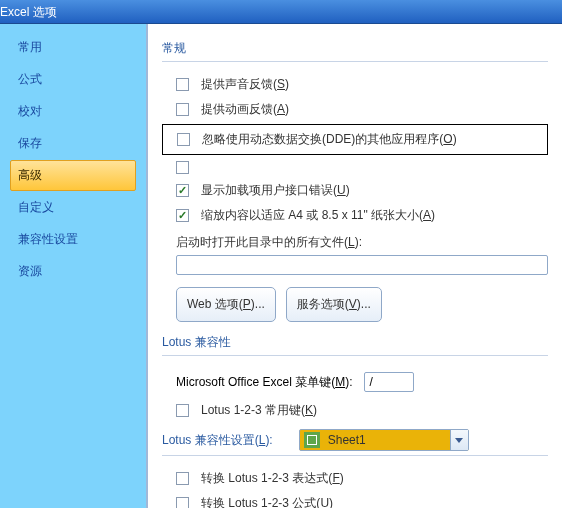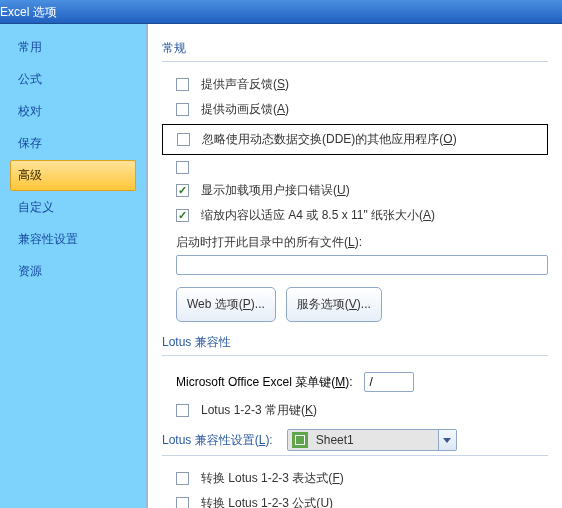--- a/index.html
+++ b/index.html
@@ -15,21 +15,21 @@
 .row label{color:#333}
 .cb{width:13px;height:13px;border:1px solid #8a9ab0;background:#fff;display:inline-flex;align-items:center;justify-content:center;cursor:pointer}
 .cb.checked::after{content:"✓";color:#2a7a2a;font-size:11px;font-weight:bold;line-height:1}
 .highlight-box{border:1px solid #000000;padding:2px 0;margin:2px 0}
 .label-text{margin:6px 0 4px 14px;color:#333}
 .text-input-wide{flex:1;height:20px;border:1px solid #8fa8c8;background:#fff;border-radius:2px}
 .btnrow{display:flex;gap:10px;padding:8px 0 6px 14px}
 .btn{padding:8px 10px;border:1px solid #8fa8c8;background:linear-gradient(#fff,#e6eef8);border-radius:5px;cursor:pointer;color:#333}
 .inline-field{display:flex;align-items:center;gap:12px;padding:6px 0 6px 14px}
 .small-input{width:50px;height:20px;border:1px solid #8fa8c8;border-radius:2px;padding:0 4px;background:#fff}
-.combo{display:inline-flex;align-items:center;border:1px solid #8fa8c8;border-radius:2px;background:#e5e5e5;height:22px;min-width:170px}
+.combo{display:inline-flex;align-items:center;border:1px solid #8fa8c8;border-radius:2px;background:#eab308;height:22px;min-width:170px}
 .combo-icon{width:16px;height:16px;margin:0 4px;background:#5fa64a;display:inline-block;position:relative}
 .combo-icon::after{content:"";position:absolute;inset:3px;border:1px solid #fff}
 .combo-text{flex:1;padding:0 4px;color:#333}
 .combo-arrow{width:18px;height:100%;border-left:1px solid #8fa8c8;display:flex;align-items:center;justify-content:center;background:linear-gradient(#f4f8fd,#dde8f5);cursor:pointer}
 .combo-arrow svg{display:block}
 .u{text-decoration:underline}
 </style>
 </head>
 <body>
 
@@ -98,21 +98,21 @@
     <div class="inline-field">
       <label><span>Microsoft Office Excel 菜单键(</span><span class="u">M</span><span>):</span></label>
       <input class="small-input" value="/" style="">
     </div>
 
     <div class="row">
       <span class="cb"></span>
       <label><span>Lotus 1-2-3 常用键(</span><span class="u">K</span><span>)</span></label>
     </div>
 
-    <div class="section-title" style="display:flex;align-items:center;gap:14px">
+    <div class="section-title" style="display:flex;align-items:center;gap:26px">
       <span><span>Lotus 兼容性设置(</span><span class="u">L</span><span>):</span></span>
       <span class="combo">
         <span class="combo-icon"></span>
         <span class="combo-text">Sheet1</span>
         <span class="combo-arrow">
           <svg width="8" height="5" viewBox="0 0 8 5">
               <path d="M0 0 L8 0 L4 5 Z" fill="#3a5a90"></path>
             </svg>
         </span>
       </span>

